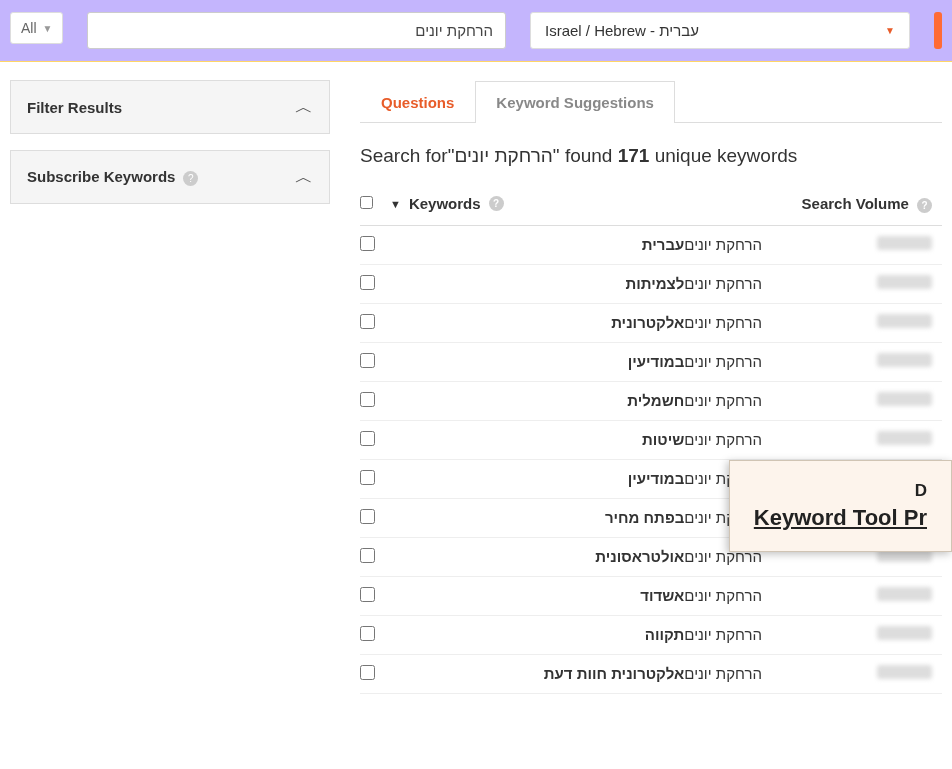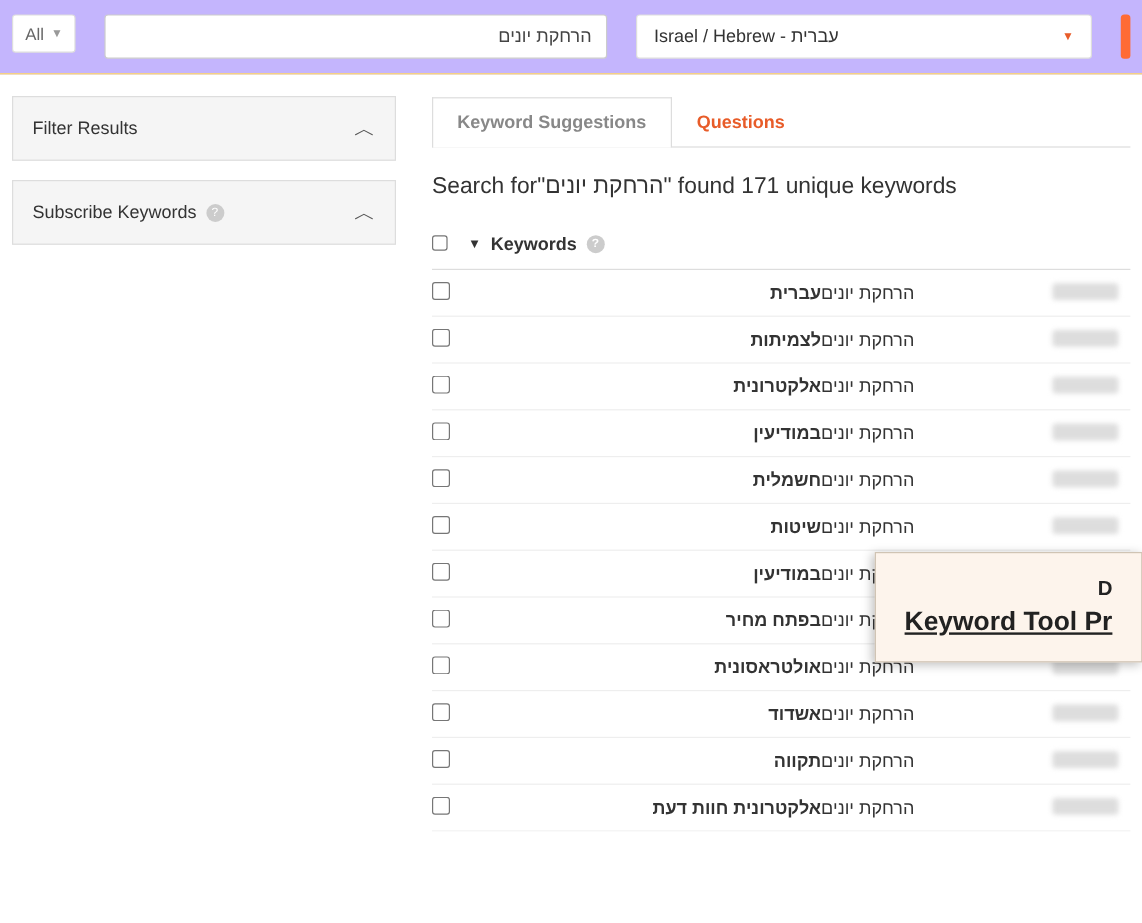--- a/index.html
+++ b/index.html
@@ -8,34 +8,34 @@
 .top-bar { background: #c4b5fd; padding: 12px 10px; display: flex; gap: 24px; align-items: flex-start; border-bottom: 1px solid #ffd666; }
 .all-select { display: inline-flex; align-items: center; gap: 6px; background: #fff; border: 1px solid #ddd; padding: 7px 10px; border-radius: 3px; cursor: pointer; color: #666; font-size: 14px; }
 .search-input { flex: 1; background: #fff; border: 1px solid #ccc; border-radius: 3px; padding: 9px 12px; font-size: 15px; color: #444; }
 .locale-select { display: inline-flex; align-items: center; justify-content: space-between; width: 380px; background: #fff; border: 1px solid #ddd; border-radius: 3px; padding: 9px 14px; font-size: 15px; color: #333; cursor: pointer; }
 .orange-btn { width: 8px; background: #ff6b35; border: none; border-radius: 3px; align-self: stretch; }
 
 .main { display: flex; gap: 30px; padding: 18px 10px 0 10px; }
 
 .sidebar { width: 320px; flex-shrink: 0; }
 .panel { border: 1px solid #ddd; background: #f5f5f5; padding: 14px 16px; display: flex; align-items: center; justify-content: space-between; margin-bottom: 16px; cursor: pointer; }
-.panel-title { font-weight: 400; color: #333; font-size: 15px; }
+.panel-title { font-weight: 700; color: #333; font-size: 15px; }
 .help-icon { display: inline-block; width: 15px; height: 15px; border-radius: 50%; background: #ccc; color: #fff; font-size: 10px; text-align: center; line-height: 15px; margin-left: 4px; vertical-align: middle; }
 .chevron { font-size: 18px; color: #555; }
 
 .content { flex: 1; min-width: 0; }
 
 .tabs { display: flex; border-bottom: 1px solid #ddd; }
 .tab { padding: 12px 20px; border: 1px solid transparent; border-bottom: none; font-size: 15px; font-weight: 700; color: #888; cursor: pointer; position: relative; top: 1px; }
 .tab.active { border-color: #ddd; background: #fff; color: #888; }
 .tab.questions { color: #e85c29; }
 
 .search-summary { margin: 22px 0 18px 0; font-size: 19px; color: #333; }
 .search-summary .term { font-weight: 400; }
-.search-summary .count { font-weight: 400; }
+.search-summary .count { font-weight: 700; }
 
 .promo { background: #fdf4ec; border-left: 4px solid #f0a63c; padding: 18px 20px; margin-bottom: 24px; font-size: 16px; color: #333; font-weight: 700; }
 .promo a { color: #e85c29; text-decoration: none; }
 
 .table-head { display: flex; align-items: center; border-bottom: 1px solid #ddd; padding: 10px 0 12px 0; }
 .th-check { width: 30px; text-align: left; }
 .th-kw { flex: 1; font-weight: 700; font-size: 15px; color: #333; display: flex; align-items: center; gap: 4px; }
 .th-vol { width: 180px; font-weight: 700; font-size: 15px; color: #333; text-align: right; padding-right: 10px; }
 .sort-icon { font-size: 11px; margin-right: 4px; }
 
@@ -82,41 +82,45 @@
         <span class="panel-title">Subscribe Keywords</span>
         <span class="help-icon">?</span>
       </span>
       <span class="chevron">︿</span>
     </div>
   </div>
 
   <div class="content" style="position:relative;">
 
     <div class="tabs">
+      <div class="tab questions">Questions</div>
       <div class="tab active">Keyword Suggestions</div>
-      <div class="tab questions">Questions</div>
     </div>
 
     <div class="search-summary">
       <span>Search for</span><span class="term">"</span><span class="term">הרחקת יונים</span><span class="term">"</span>
       <span>found</span>
       <span class="count">171</span>
       <span>unique keywords</span>
     </div>
 
 
     <div class="table-head">
       <div class="th-check">
         <input type="checkbox" style="">
       </div>
       <div class="th-kw">
         <span class="sort-icon">▼</span>
         <span>Keywords</span>
         <span class="help-icon">?</span>
       </div>
+      <div class="th-vol">
+        <span>Search Volume</span>
+        <span class="help-icon">?</span>
+      </div>
     </div>
 
     <div id="rows">
         <div class="row">
           <div class="row-check"><input type="checkbox" style=""></div>
           <div class="row-kw">
             <span class="reg">הרחקת יונים</span> 
             <span class="bold">עברית</span>
           </div>
           <div class="row-vol"><span class="blur-num"></span></div>

